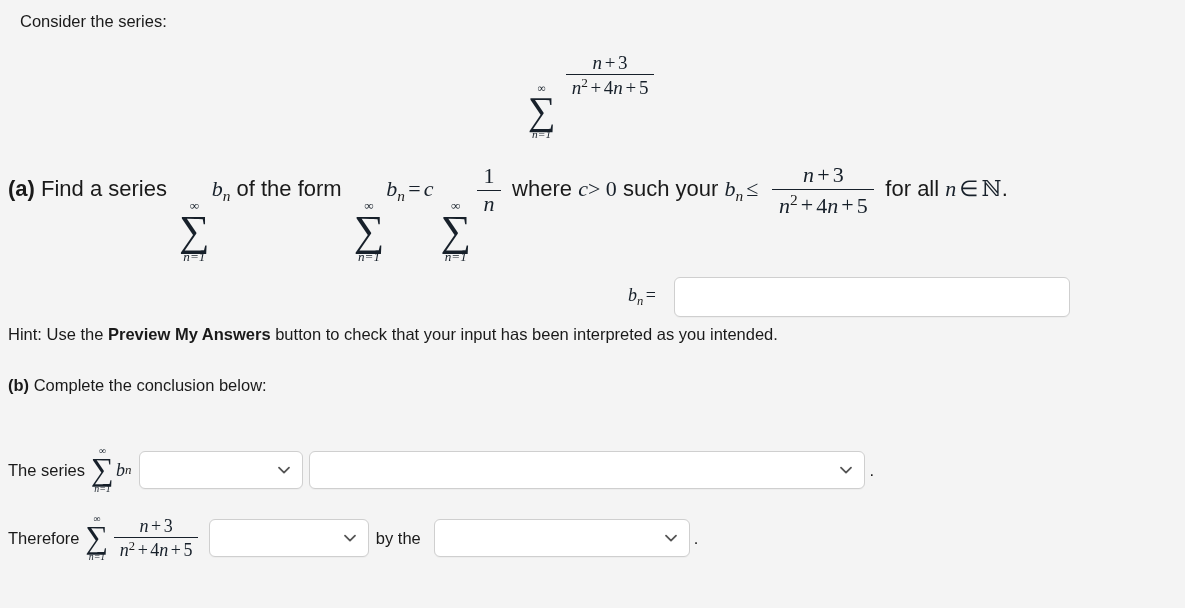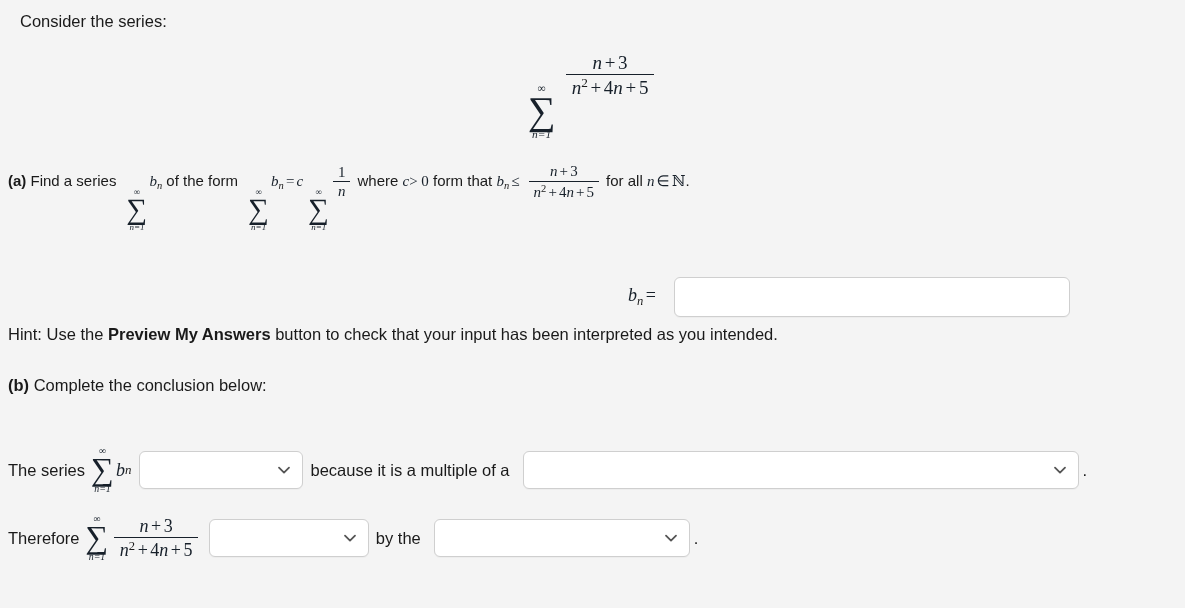--- a/index.html
+++ b/index.html
@@ -122,21 +122,21 @@
     width: 1185px;
     text-align: center;
     font-size: 19px;
   }
 
   .part-a {
     position: absolute;
     left: 8px;
     top: 163px;
     white-space: nowrap;
-    font-size: 15px;
+    font-size: 22px;
   }
   .part-a b { font-weight: bold; }
 
   .bn-row {
     position: absolute;
     left: 628px;
     top: 277px;
     display: flex;
     align-items: center;
     font-size: 18px;
@@ -274,21 +274,21 @@
   <span class="sum small">
     <span class="lim-top">∞</span>
     <span class="sigma">∑</span>
     <span class="lim-bot">n=1</span>
   </span><span class="frac">
     <span class="num mn">1</span>
     <span class="den mi">n</span>
   </span>
   <span>where</span>
   <span class="mi">c</span><span class="mn">&gt; 0</span>
-  <span>form that</span>
+  <span>such your</span>
   <span class="mi">b</span><span class="sub">n</span><span class="mo">≤</span>
   <span class="frac">
     <span class="num">
       <span class="mi">n</span><span class="mo">+</span><span class="mn">3</span>
     </span>
     <span class="den">
       <span class="mi">n</span><span class="sup">2</span><span class="mo">+</span><span class="mn">4</span><span class="mi">n</span><span class="mo">+</span><span class="mn">5</span>
     </span>
   </span>
   <span>for all</span>
@@ -323,21 +323,20 @@
 
   <span class="sel sel-1">
     <span class="sel-value"></span>
     <span class="chev">
       <svg width="14" height="14" viewBox="0 0 14 14" aria-hidden="true">
         <path d="M2 4.6 L7 9.6 L12 4.6" fill="none" stroke="#555555" stroke-width="1.8" stroke-linecap="round" stroke-linejoin="round"></path>
       </svg>
     </span>
   </span>
 
-  <span class="mid-text">because it is a multiple of a</span>
 
   <span class="sel sel-2">
     <span class="sel-value"></span>
     <span class="chev">
       <svg width="14" height="14" viewBox="0 0 14 14" aria-hidden="true">
         <path d="M2 4.6 L7 9.6 L12 4.6" fill="none" stroke="#555555" stroke-width="1.8" stroke-linecap="round" stroke-linejoin="round"></path>
       </svg>
     </span>
   </span>
   <span class="period">.</span>

